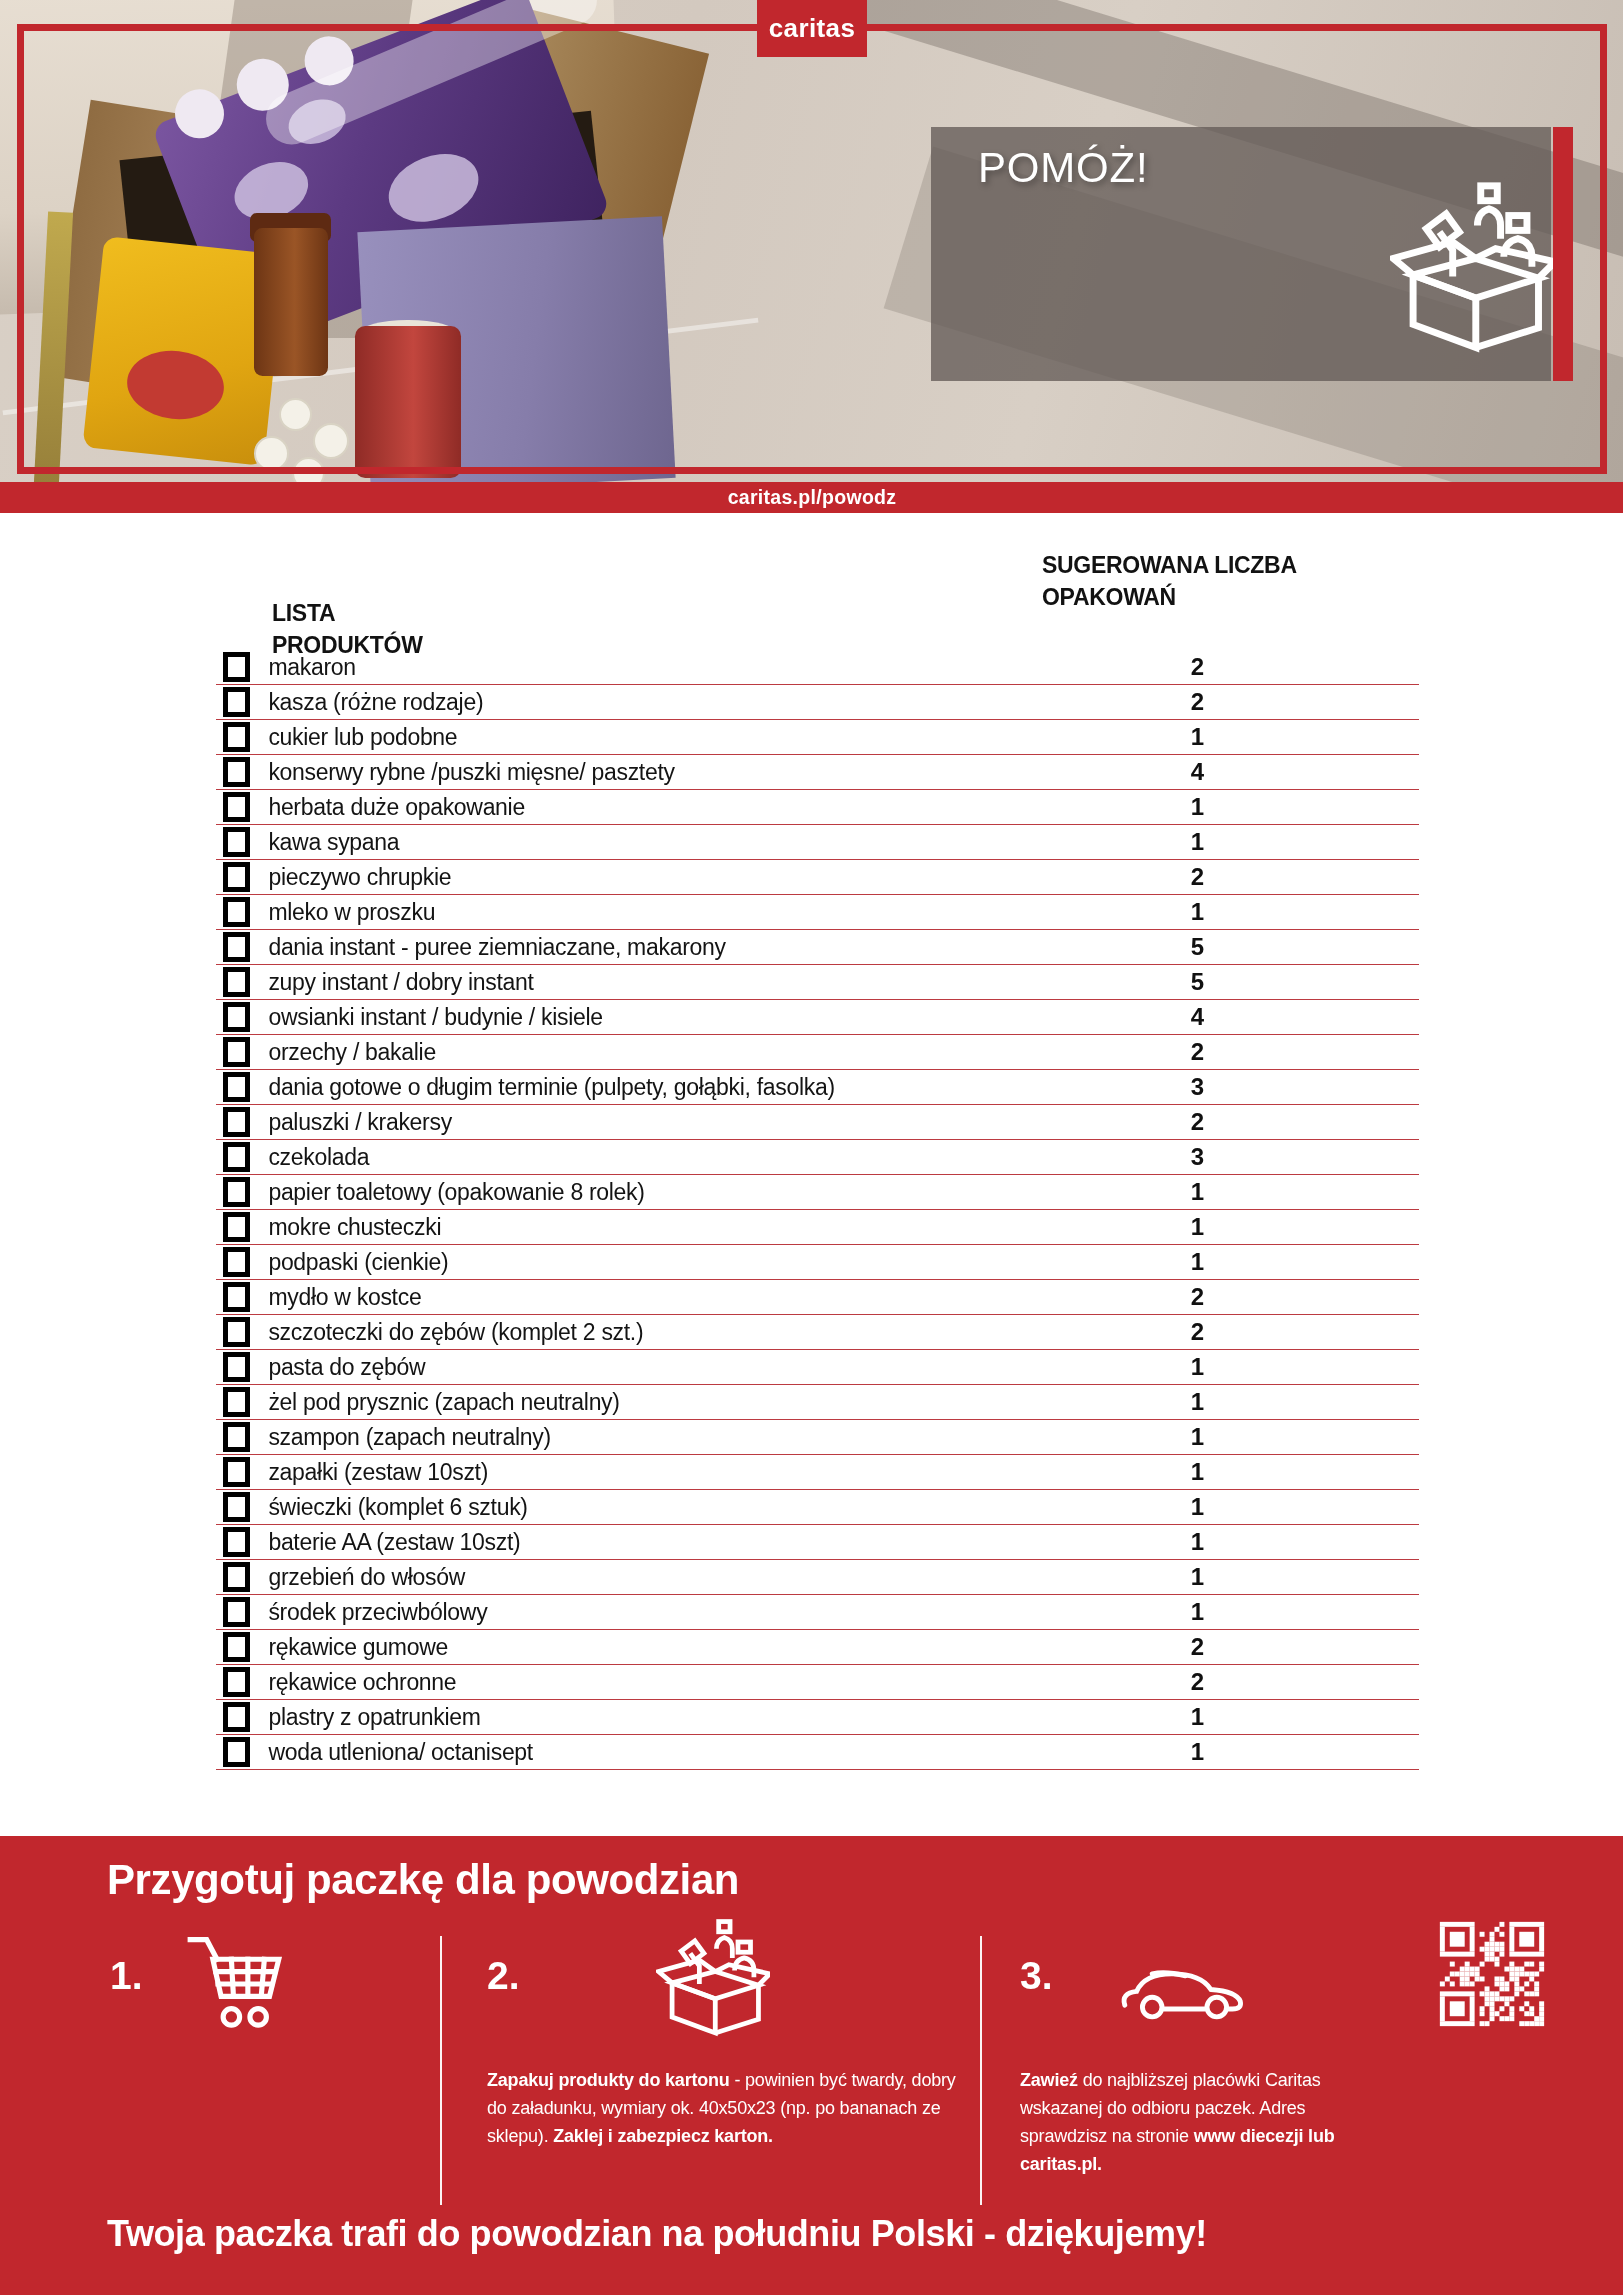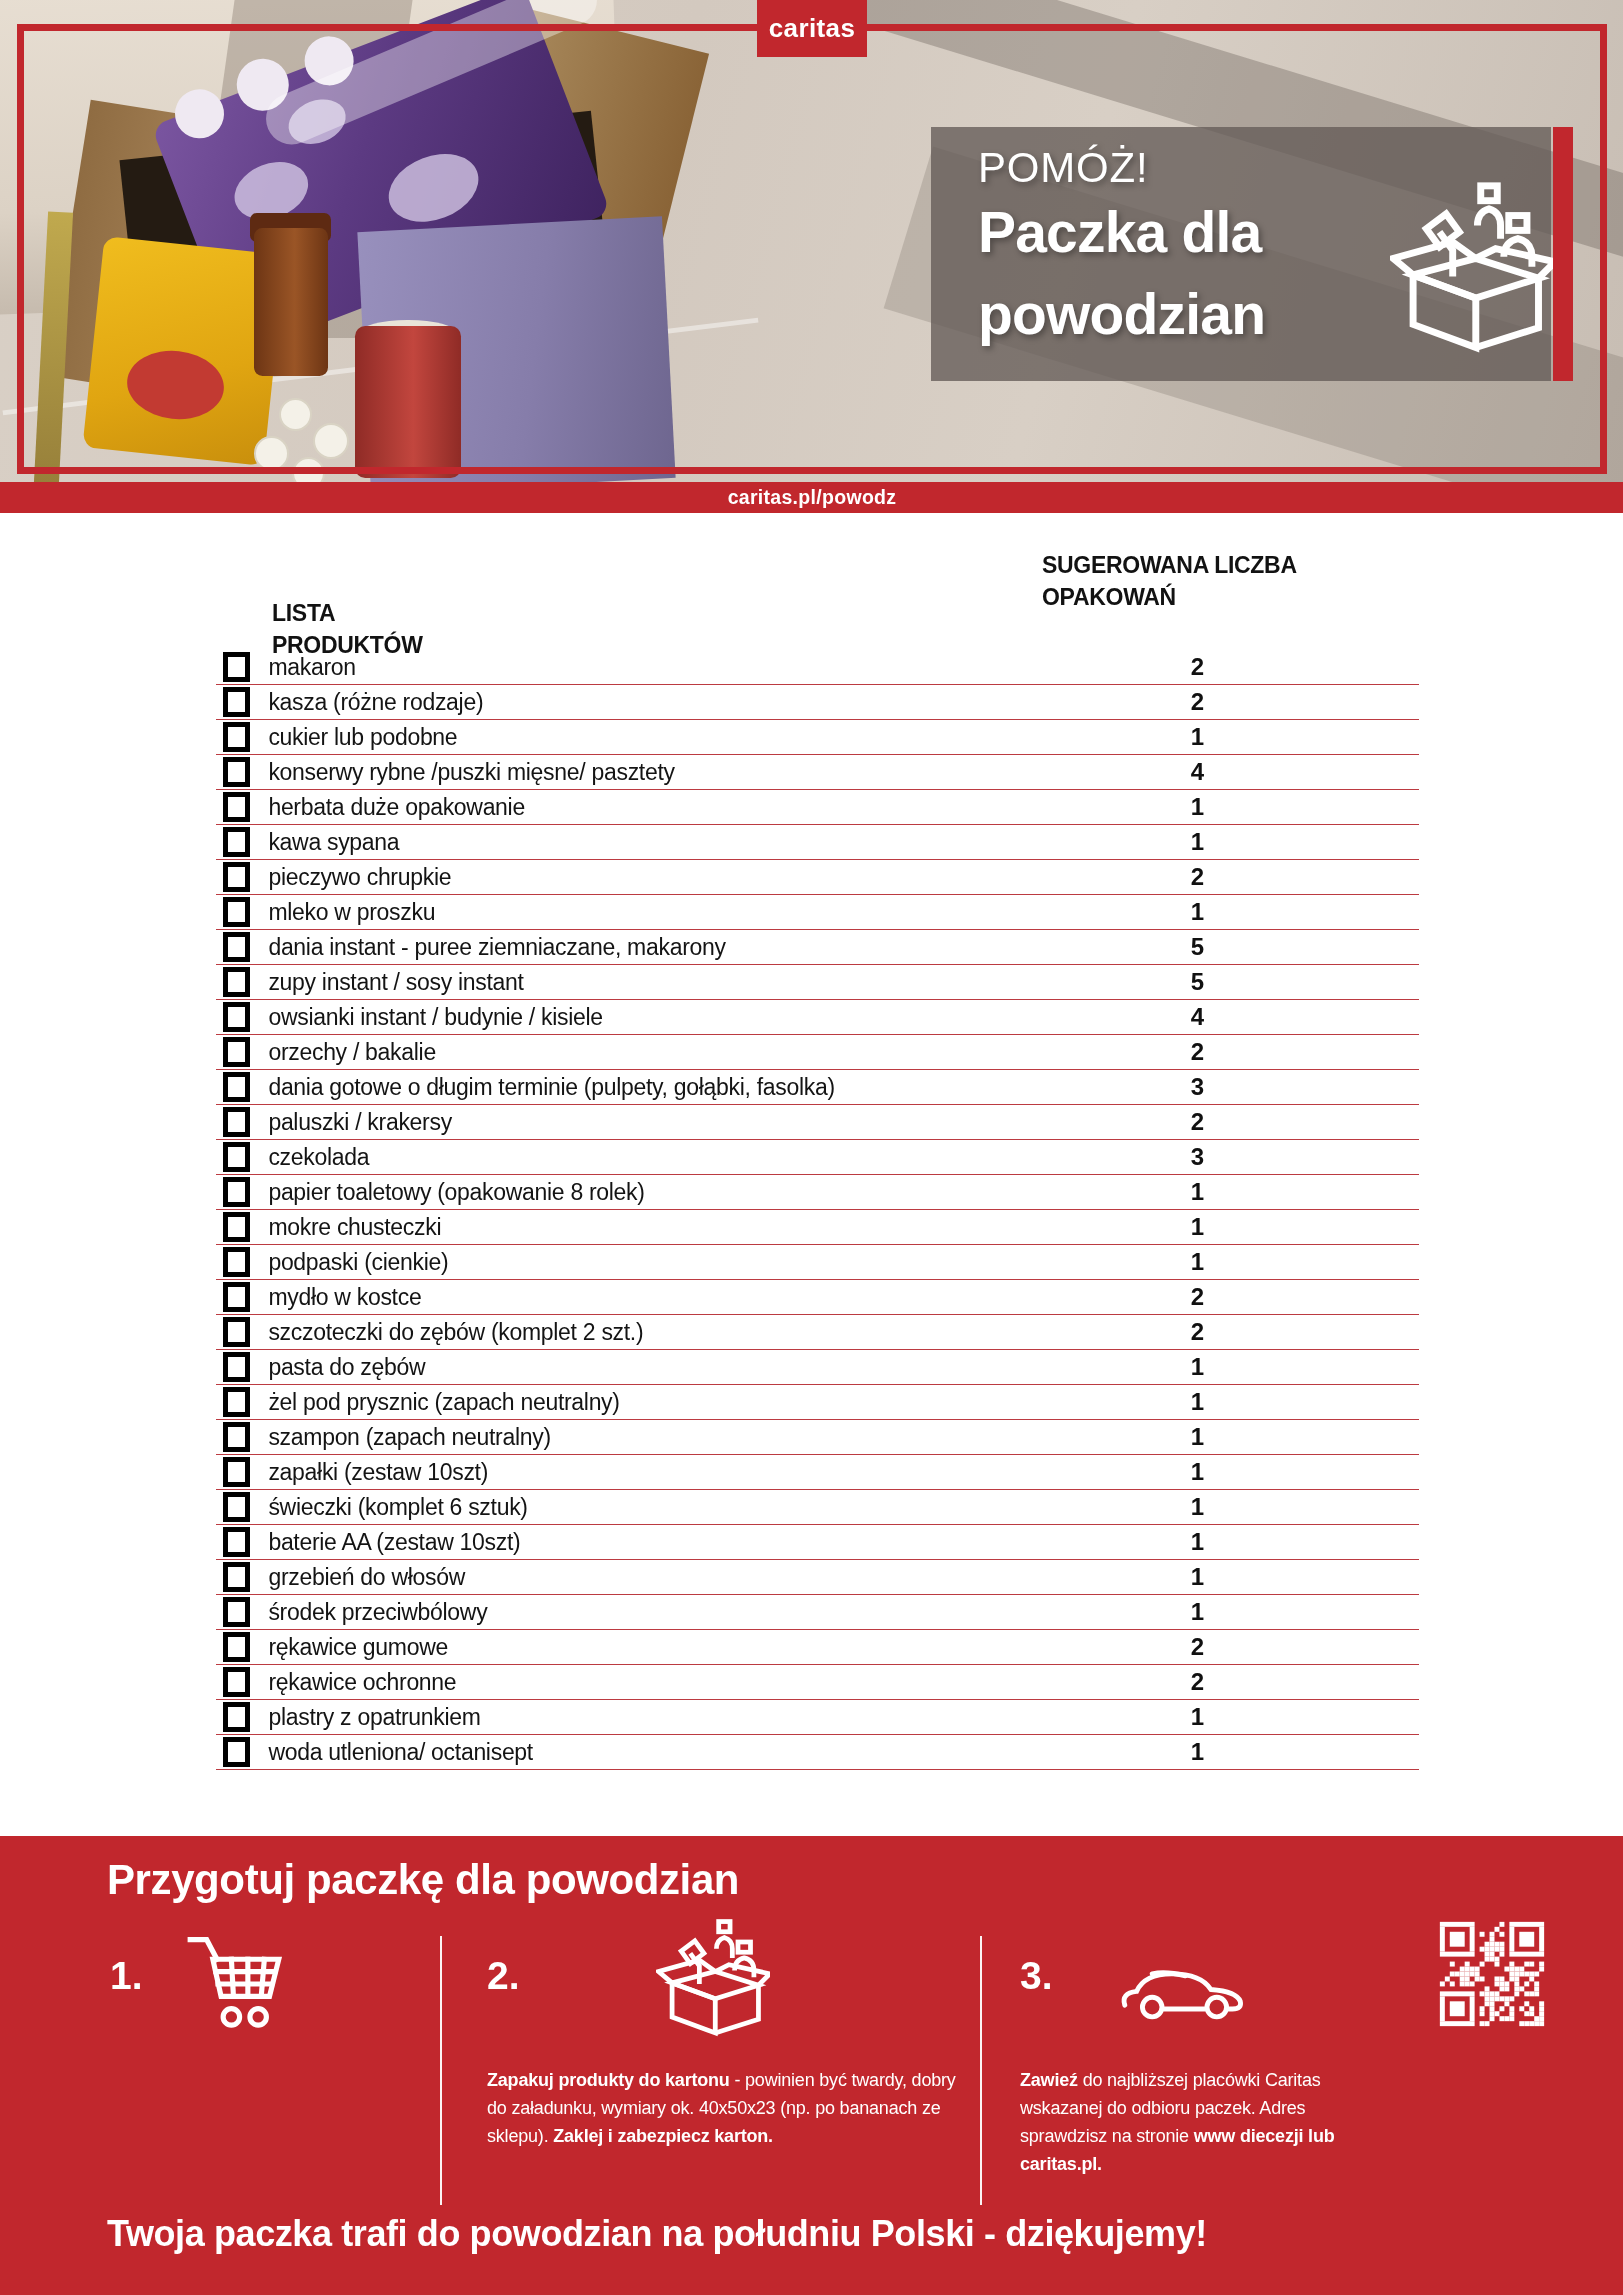--- a/index.html
+++ b/index.html
@@ -122,21 +122,20 @@
     <div class="ph-can"></div>
     <div class="ph-tealight" style="left:279px;top:398px;width:29px;height:29px;"></div>
     <div class="ph-tealight" style="left:313px;top:423px;width:32px;height:32px;"></div>
     <div class="ph-tealight" style="left:254px;top:436px;width:30.5px;height:30.5px;"></div>
     <div class="ph-tealight" style="left:292px;top:457px;width:29px;height:29px;"></div>
 
     <div class="frame"></div>
 
     <div class="overlay">
       <div class="ov-kicker">POMÓŻ!</div>
-      <div class="ov-heading"><span>Paczka dla</span><br><span>powodzian</span></div>
       <div class="ov-icon">
         <svg width="165" height="182" viewBox="0 0 100 110" fill="none" stroke="#fff" stroke-width="4.2" stroke-linejoin="miter">
 
           <rect x="55" y="4" width="10" height="9"></rect>
           <path d="M53 28 q0-8 7-10 q7 2 7 10 l0 8"></path>
           <rect x="72" y="22" width="11" height="9"></rect>
           <path d="M69 47 q0-9 8.5-11 q8.5 2 8.5 11 l0 6"></path>
           <path d="M22 30 l12-9 8 11-12 9z"></path>
           <path d="M30 32 l8 11 0 16"></path>
 
@@ -204,21 +203,21 @@
           <span class="label">mleko w proszku</span>
           <span class="qty">1</span>
         </div>
         <div class="row">
           <span class="cb"></span>
           <span class="label">dania instant - puree ziemniaczane, makarony</span>
           <span class="qty">5</span>
         </div>
         <div class="row">
           <span class="cb"></span>
-          <span class="label">zupy instant / sosy instant</span>
+          <span class="label">zupy instant / dobry instant</span>
           <span class="qty">5</span>
         </div>
         <div class="row">
           <span class="cb"></span>
           <span class="label">owsianki instant / budynie / kisiele</span>
           <span class="qty">4</span>
         </div>
         <div class="row">
           <span class="cb"></span>
           <span class="label">orzechy / bakalie</span>

